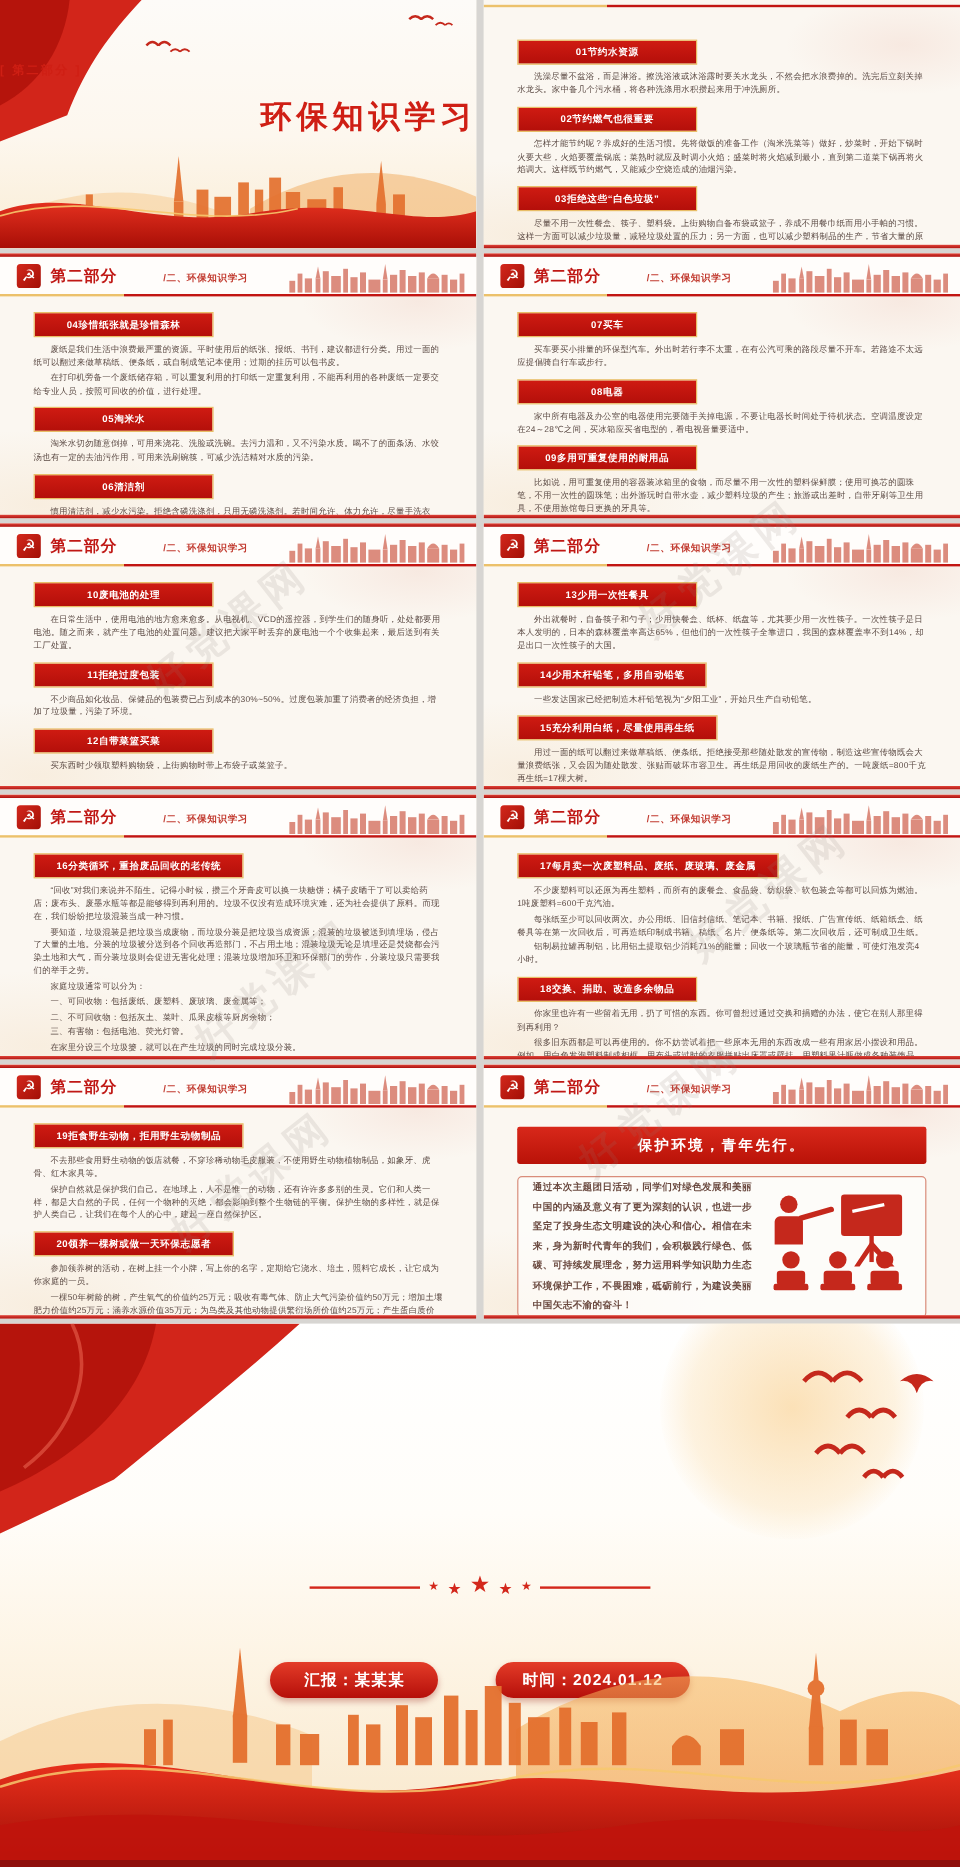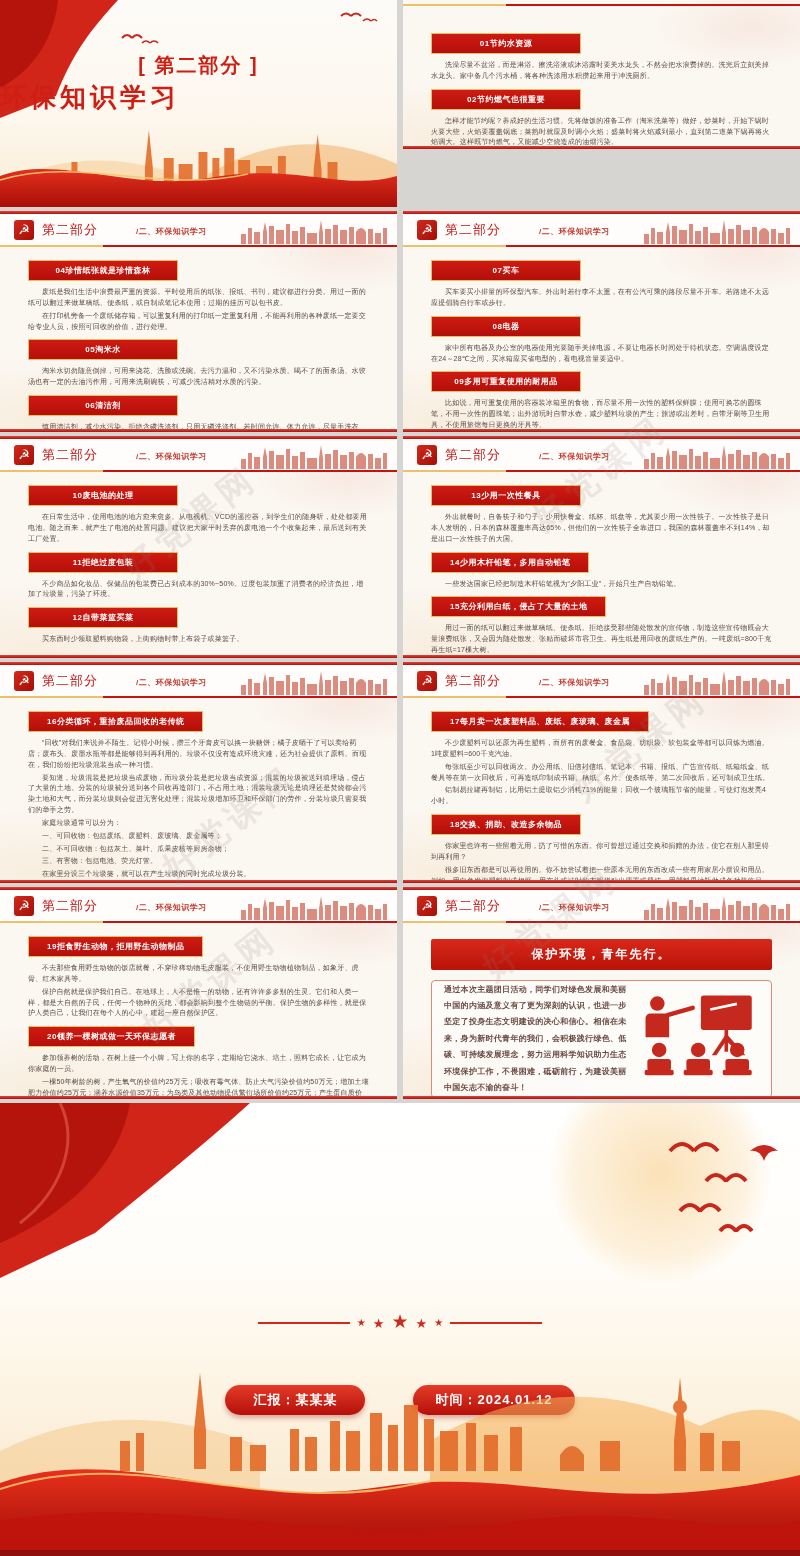--- a/index.html
+++ b/index.html
@@ -10,43 +10,43 @@
   
   .mini{position:absolute;background:#fbf7f1;overflow:hidden;
     background-image:
       radial-gradient(140px 60px at 88% 18%, rgba(228,160,140,.16), transparent 70%),
       radial-gradient(220px 90px at 8% 95%, rgba(238,205,160,.22), transparent 70%);}
   .strip{position:absolute;left:0;right:0;height:3px;background:linear-gradient(180deg,#e0453a,#ae1210);z-index:3;}
   .strip.top{top:0}.strip.bottom{bottom:0}
   .mh{position:absolute;top:3px;left:0;right:0;height:33px;background:#fffdfb;z-index:2;}
   .emblem{position:absolute;left:14px;top:6px;width:20px;height:20px;border-radius:3px;
     background:linear-gradient(135deg,#d3281c,#a30f06);color:#fff;font-size:13px;line-height:20px;text-align:center;}
-  .mh-part{position:absolute;left:42px;top:7px;font-size:13px;font-weight:normal;color:#c01815;letter-spacing:1px;}
+  .mh-part{position:absolute;left:42px;top:7px;font-size:13px;font-weight:bold;color:#c01815;letter-spacing:1px;}
   .mh-course{position:absolute;left:136px;top:12px;font-size:8px;font-weight:bold;color:#c23b30;letter-spacing:.5px;}
   .mh-skyline{position:absolute;right:6px;top:4px;width:150px;height:26px;opacity:.8;}
   .mh-underline{position:absolute;left:0;right:0;bottom:0;height:2px;
     background:linear-gradient(90deg,#ecc16b 0,#ecc16b 26%,#c21512 26%,#c21512 100%);}
   .cropped-underline{position:absolute;left:0;right:0;top:4px;height:2px;z-index:2;
     background:linear-gradient(90deg,#ecc16b 0,#ecc16b 26%,#c21512 26%,#c21512 100%);}
   .mini-body{position:absolute;left:0;right:0;top:38px;bottom:3px;padding:4px 28px 0;overflow:hidden;z-index:1;}
   .mini-body.noheader{top:8px;padding-top:18px;}
   .banner{width:fit-content;min-width:150px;background:linear-gradient(180deg,#cf1b12,#b40f0a);
     border:1px solid #e8bd66;color:#fff;font-size:8px;font-weight:bold;letter-spacing:.5px;
     padding:4px 18px;margin:7px 0 6px;text-align:center;}
   .para{margin:0 0 2px;text-indent:2em;font-size:7px;line-height:1.55;color:#5b4a44;letter-spacing:.2px;}
 
   
   .coverart{position:absolute;inset:0;overflow:hidden;
     background:linear-gradient(180deg,#fdfbf8 0%,#fdf7ee 55%,#f9ecd4 100%);}
   .cov-flag{position:absolute;left:0;top:0;width:140px;height:120px;}
   .cov-birds{position:absolute;width:40px;height:16px;}
-  .cov-bracket{position:absolute;top:52px;left:0;right:0;text-align:center;
-    font-size:20px;font-weight:bold;color:#cf1f14;letter-spacing:2px;}
-  .cov-title{position:absolute;top:80px;left:0;right:0;text-align:left;
-    font-size:26px;font-weight:900;color:#cf1f14;letter-spacing:4px;}
+  .cov-bracket{position:absolute;top:52px;left:0;right:0;text-align:left;
+    font-size:10px;font-weight:bold;color:#cf1f14;letter-spacing:2px;}
+  .cov-title{position:absolute;top:80px;left:0;right:0;text-align:right;
+    font-size:26px;font-weight:900;color:#cf1f14;letter-spacing:4px;padding-left:40px;}
   .cov-bottom{position:absolute;left:0;right:0;bottom:0;width:100%;height:95px;}
 
   
   .sum-banner{margin:14px 28px 10px;background:linear-gradient(180deg,#d8281a,#b91208);color:#fff;
     text-align:center;font-size:12px;font-weight:bold;letter-spacing:2px;padding:7px 0;border-radius:2px;}
   .sum-box{margin:0 28px;border:1px solid #d98c7a;border-radius:4px;background:rgba(255,255,255,.6);
     padding:10px 12px;display:flex;align-items:center;gap:12px;height:118px;}
   .sum-text{flex:1;margin:0;font-size:8px;line-height:2.05;color:#6b4a40;font-weight:bold;letter-spacing:.3px;}
   .lecture-icon{width:118px;height:96px;flex:0 0 auto;}
 
@@ -121,21 +121,21 @@
           <polygon points="320,22 324,58 316,58"></polygon>
             <rect x="316" y="58" width="8" height="20"></rect>
           <rect x="330" y="50" width="10" height="28"></rect>
         </g>
         <path d="M0 95 L0 64 C60 42 130 80 210 66 C300 50 345 80 400 64 L400 95 Z" fill="url(#covRed)"></path>
         <path d="M0 68 C80 44 160 82 250 62" stroke="#f7c86d" stroke-width="1.4" fill="none" opacity=".9"></path>
       </svg>
     </div>
   </section>
 
-  <section class="mini" style="left:403px;top:0;width:397px;height:149px">
+  <section class="mini" style="left:403px;top:0;width:397px;height:207px">
     <div class="cropped-underline"></div>
     <div class="mini-body noheader">
         <div class="banner">01节约水资源</div>
         <p class="para">洗澡尽量不盆浴，而是淋浴。擦洗浴液或沐浴露时要关水龙头，不然会把水浪费掉的。洗完后立刻关掉水龙头。家中备几个污水桶，将各种洗涤用水积攒起来用于冲洗厕所。</p>
         <div class="banner">02节约燃气也很重要</div>
         <p class="para">怎样才能节约呢？养成好的生活习惯。先将做饭的准备工作（淘米洗菜等）做好，炒菜时，开始下锅时火要大些，火焰要覆盖锅底；菜熟时就应及时调小火焰；盛菜时将火焰减到最小，直到第二道菜下锅再将火焰调大。这样既节约燃气，又能减少空烧造成的油烟污染。</p>
         <div class="banner">03拒绝这些“白色垃圾”</div>
         <p class="para">尽量不用一次性餐盒、筷子、塑料袋。上街购物自备布袋或篮子，养成不用餐巾纸而用小手帕的习惯。这样一方面可以减少垃圾量，减轻垃圾处置的压力；另一方面，也可以减少塑料制品的生产，节省大量的原料和电力、水资源。</p>
       </div>
     <div class="strip bottom"></div>
@@ -309,21 +309,21 @@
             <rect x="142" y="10" width="4" height="16"></rect>
           </g>
         </svg>
       <div class="mh-underline"></div>
     </header>
     <div class="mini-body">
         <div class="banner">13少用一次性餐具</div>
         <p class="para">外出就餐时，自备筷子和勺子；少用快餐盒、纸杯、纸盘等，尤其要少用一次性筷子。一次性筷子是日本人发明的，日本的森林覆盖率高达65%，但他们的一次性筷子全靠进口，我国的森林覆盖率不到14%，却是出口一次性筷子的大国。</p>
         <div class="banner">14少用木杆铅笔，多用自动铅笔</div>
         <p class="para">一些发达国家已经把制造木杆铅笔视为“夕阳工业”，开始只生产自动铅笔。</p>
-        <div class="banner">15充分利用白纸，侵占了大量的土地</div>
+        <div class="banner">15充分利用白纸，尽量使用再生纸</div>
         <p class="para">用过一面的纸可以翻过来做草稿纸、便条纸。拒绝接受那些随处散发的宣传物，制造这些宣传物既会大量浪费纸张，又会因为随处散发、张贴而破坏市容卫生。再生纸是用回收的废纸生产的。一吨废纸=800千克再生纸=17棵大树。</p>
       </div>
     <div class="strip bottom"></div>
   </section>
 
   <section class="mini" style="left:0;top:662px;width:397px;height:221px">
     <div class="strip top"></div>
     <header class="mh">
       <span class="emblem">☭</span>
       <span class="mh-part">第二部分</span>

